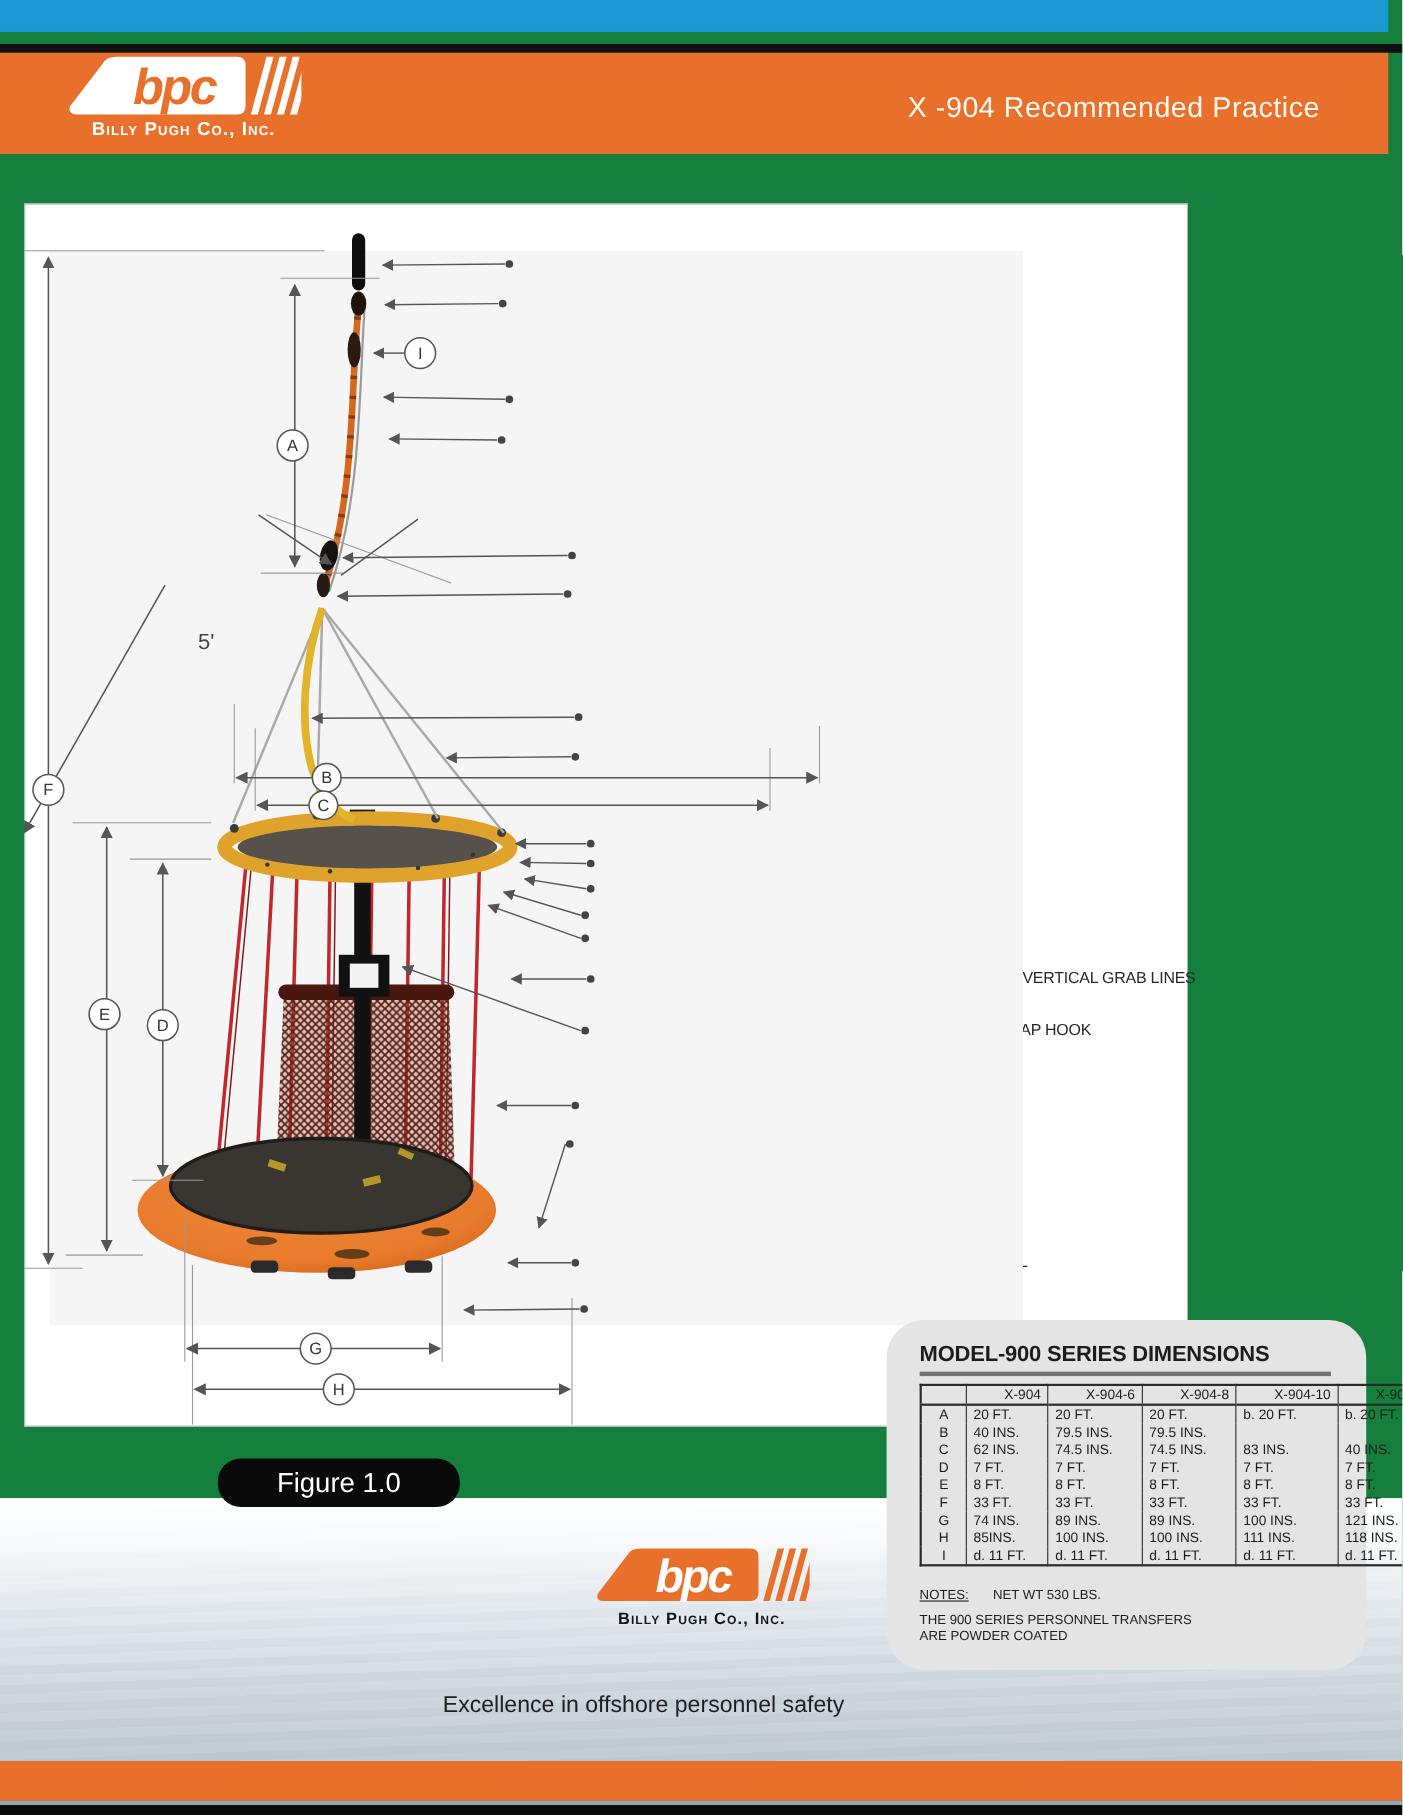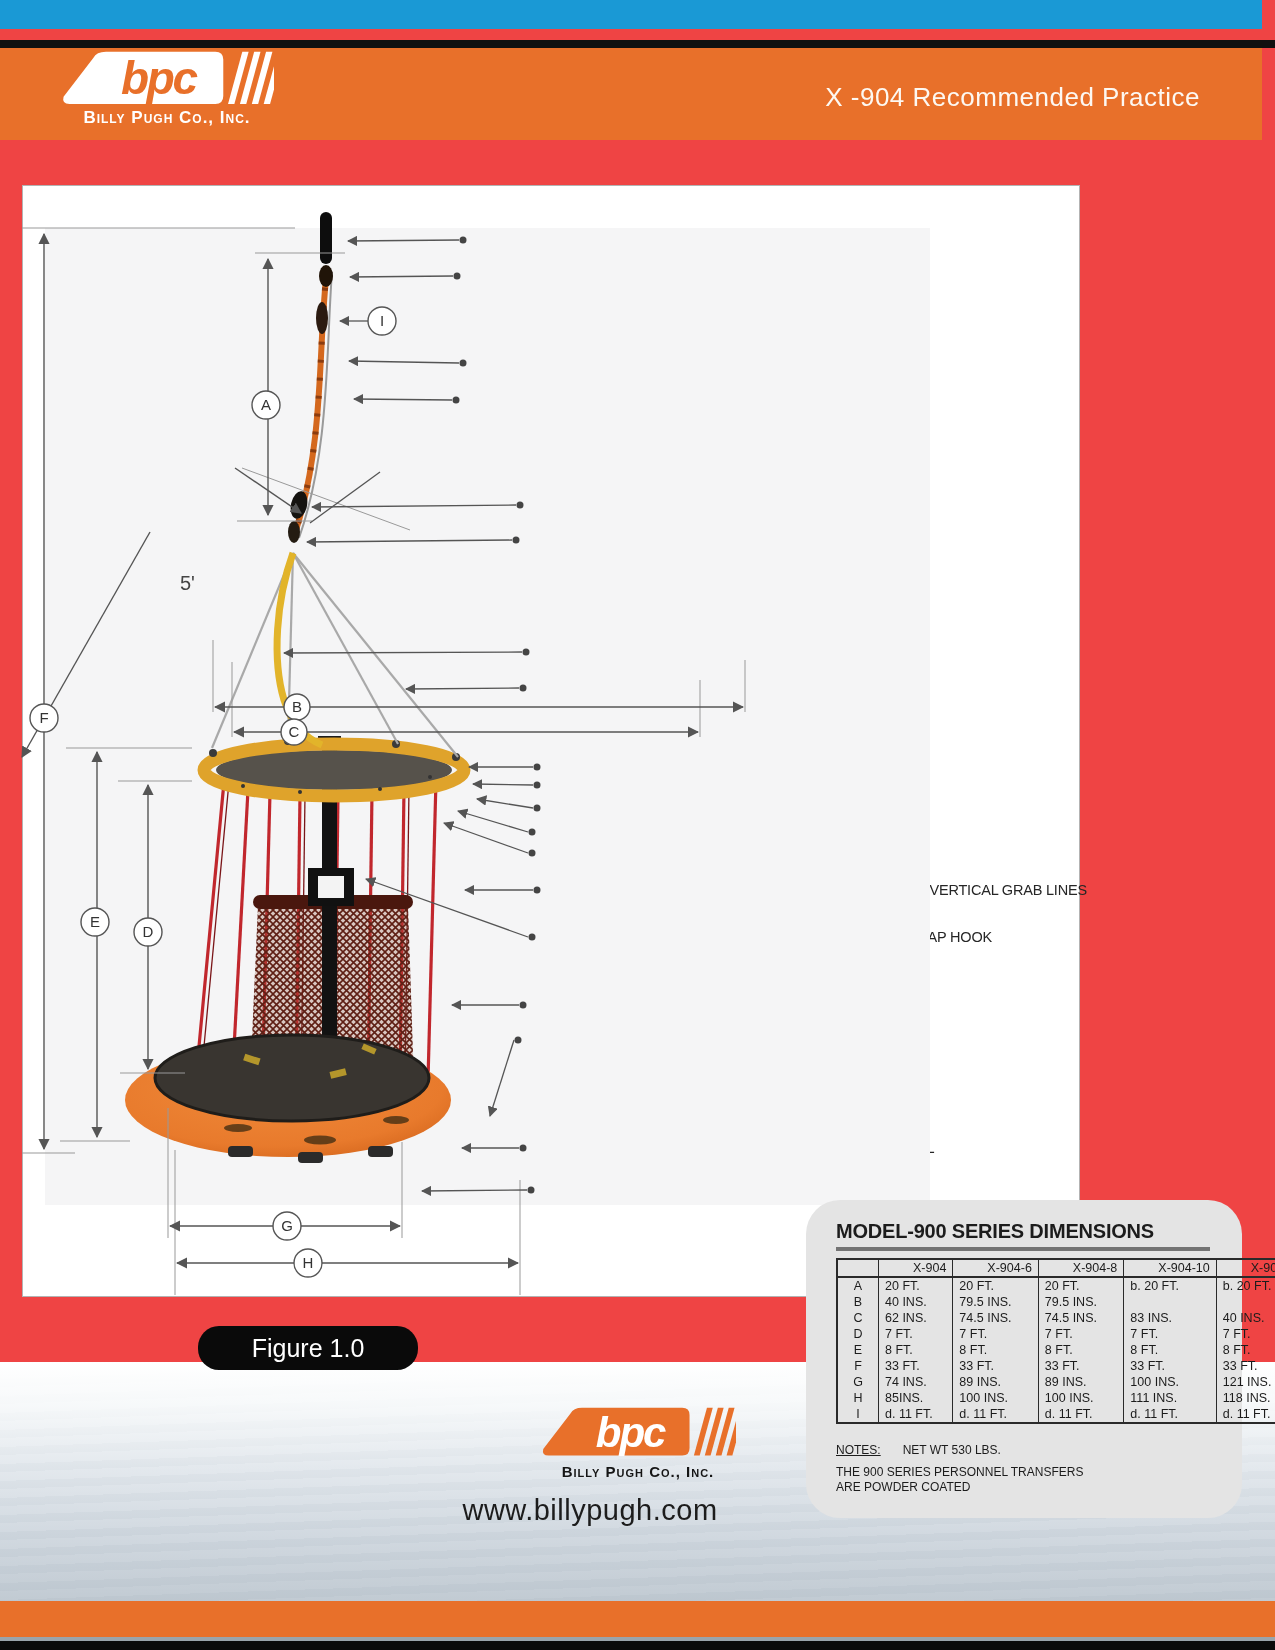--- a/index.html
+++ b/index.html
@@ -1,17 +1,17 @@
 <!DOCTYPE html>
 <html><head>
 <meta charset="utf-8">
 <style>
   html,body{margin:0;padding:0;background:#fff;}
   #page{position:relative;width:1275px;height:1650px;overflow:hidden;
-        font-family:"Liberation Sans",sans-serif;background:#ef4444;}
+        font-family:"Liberation Sans",sans-serif;background:#15803d;}
 
   
   .bar{position:absolute;left:0;}
   .bar-blue{top:0;width:1262px;height:29px;background:#1a99d5;}
   .bar-black-top{top:40px;width:1275px;height:8px;background:#101010;}
   .band-orange{top:48px;width:1262px;height:92px;background:#e8702a;}
   .header-title{position:absolute;top:82px;left:700px;width:500px;text-align:right;
         color:#fdf8f2;font-size:26px;letter-spacing:.5px;}
 
   
@@ -432,18 +432,18 @@
     <text x="124" y="56" text-anchor="middle" font-size="58" font-weight="bold" font-style="italic" letter-spacing="-3" fill="#ffffff">bpc</text>
     <g fill="#e8702a">
       <path d="M212,68 L230,2 L238,2 L220,68 Z"></path>
       <path d="M227,68 L245,2 L253,2 L235,68 Z"></path>
       <path d="M242,68 L260,2 L268,2 L250,68 Z"></path>
       <path d="M257,68 L275,2 L283,2 L265,68 Z"></path>
     </g>
   </svg>
   <div class="brand-name ftr">Billy Pugh Co., Inc.</div>
 
-  <div class="site-url">www.billypugh.com</div>
+  <div class="tagline">Excellence in offshore personnel safety</div>
 
   <div class="bar bar-orange-bottom"></div>
   <div class="bar bar-gray-bottom"></div>
   <div class="bar bar-black-bottom"></div>
 </div>
 
 </body></html>

